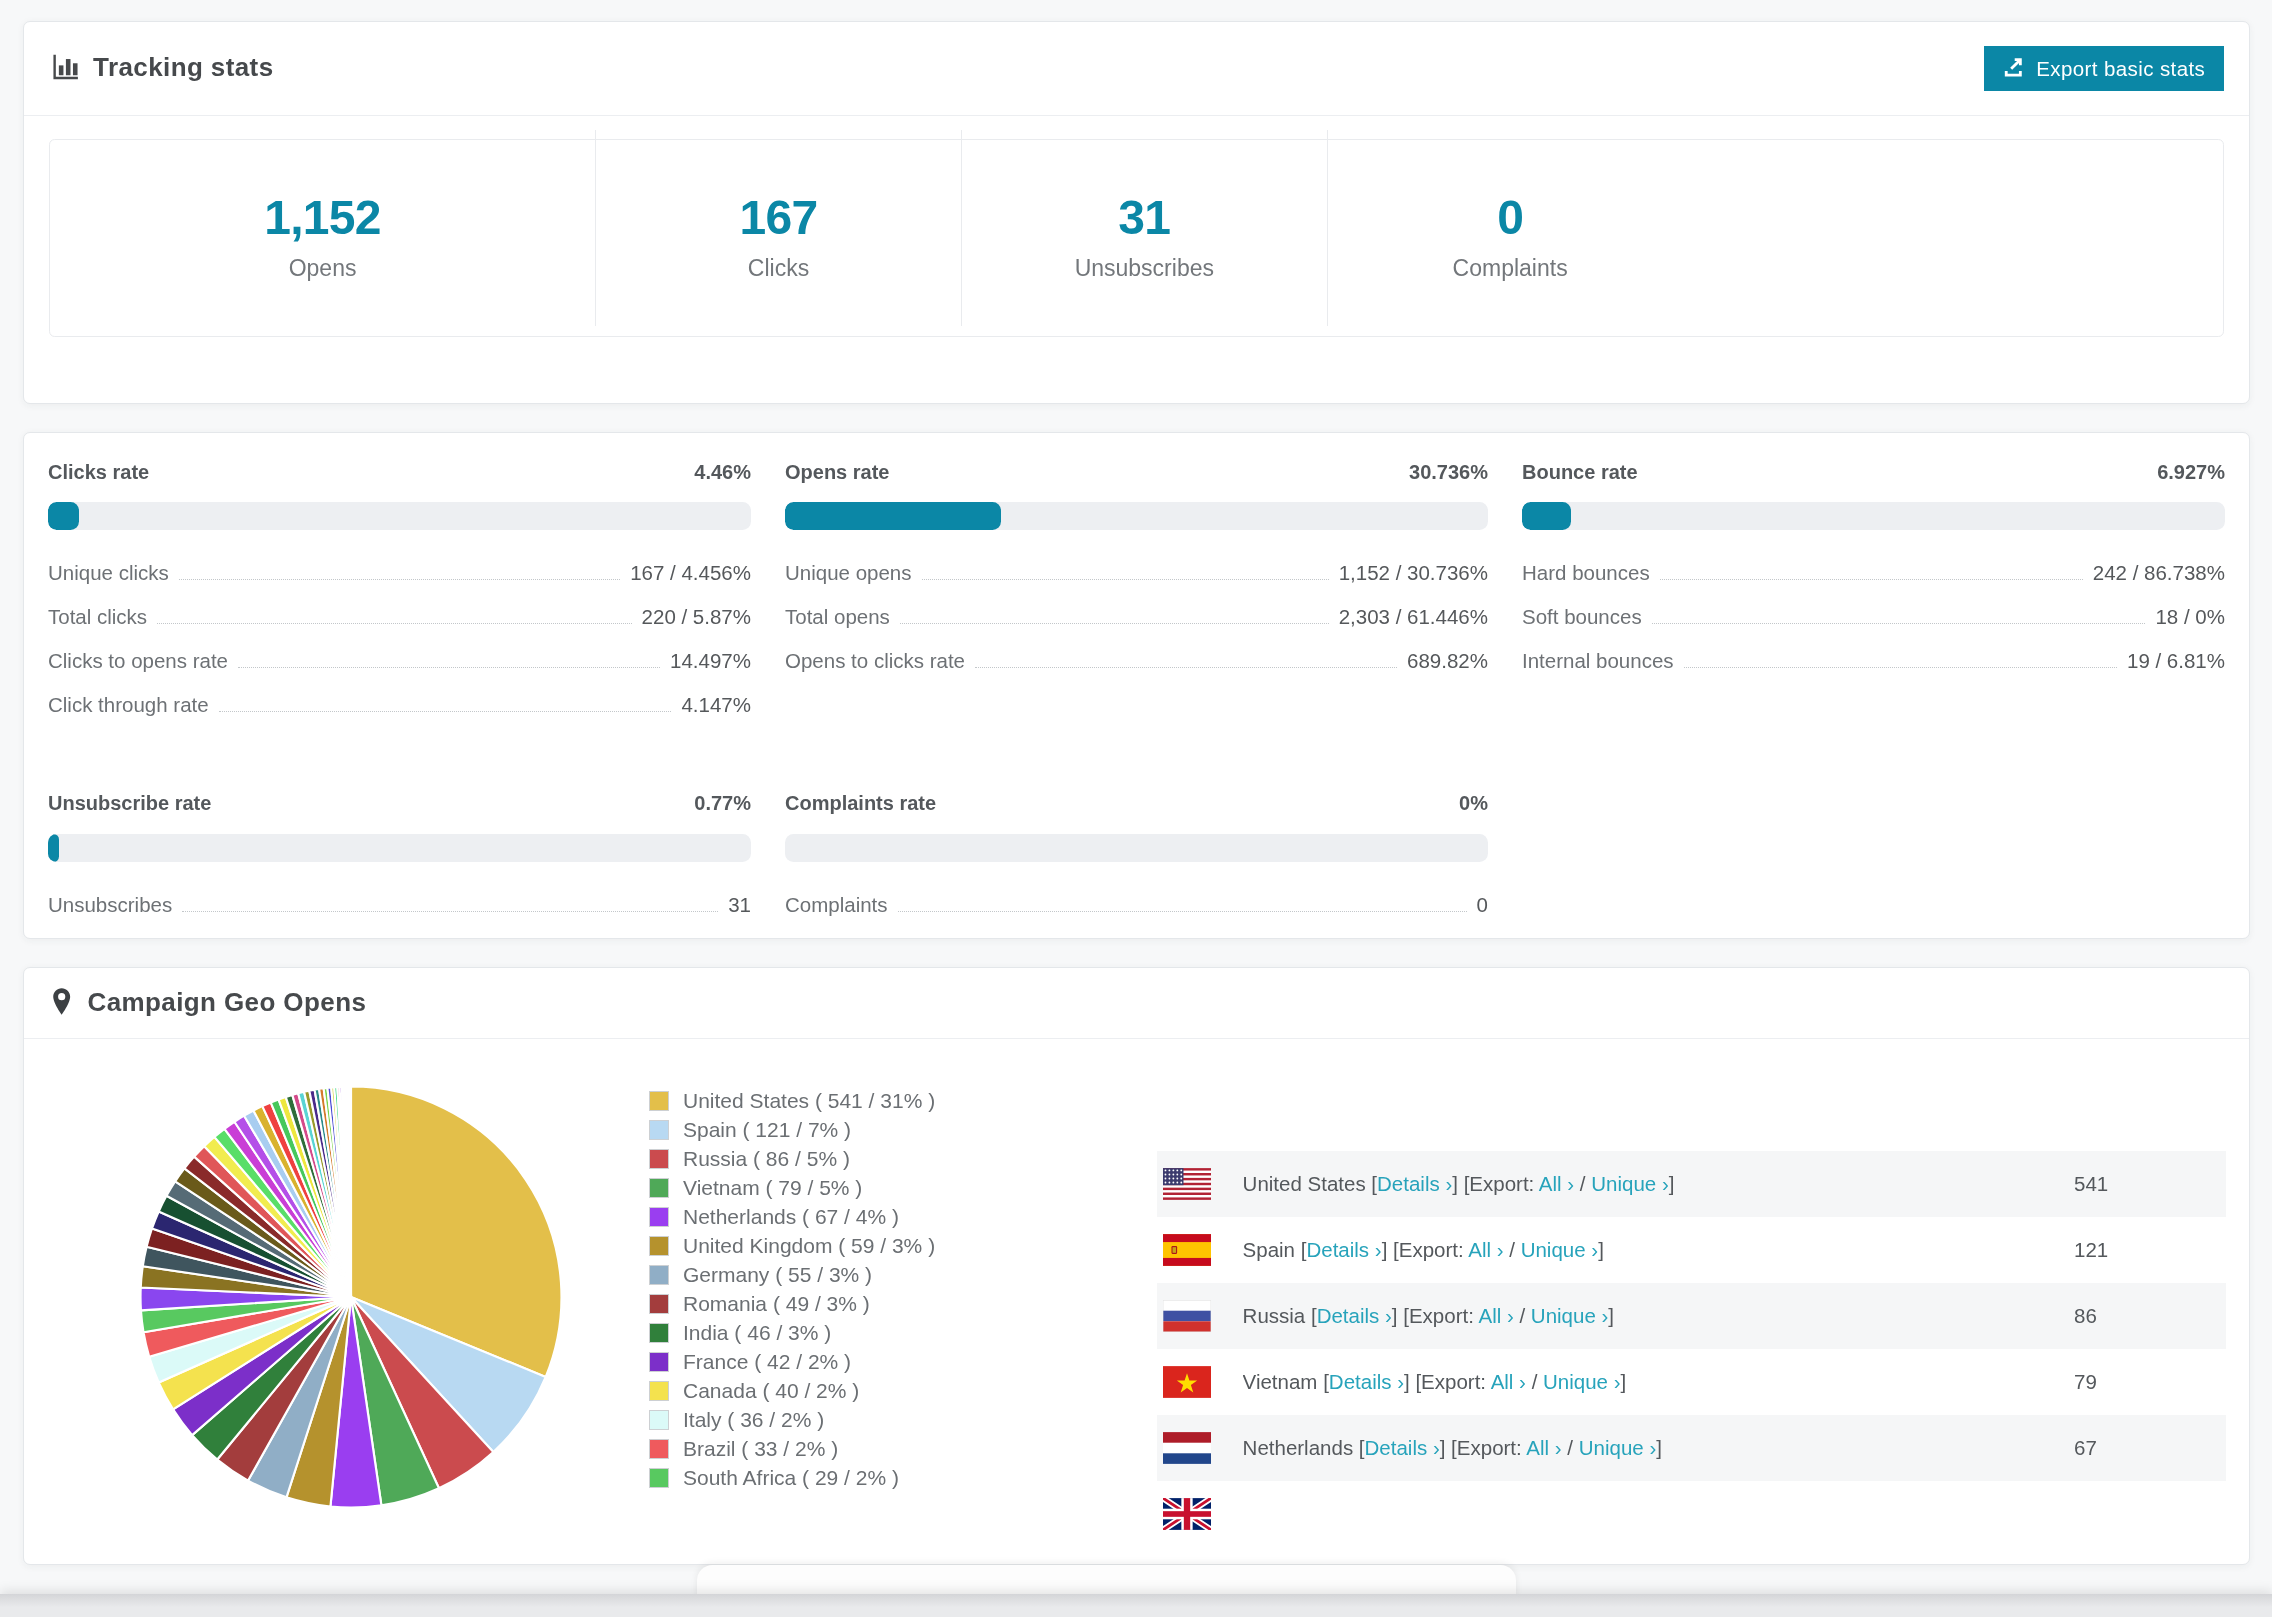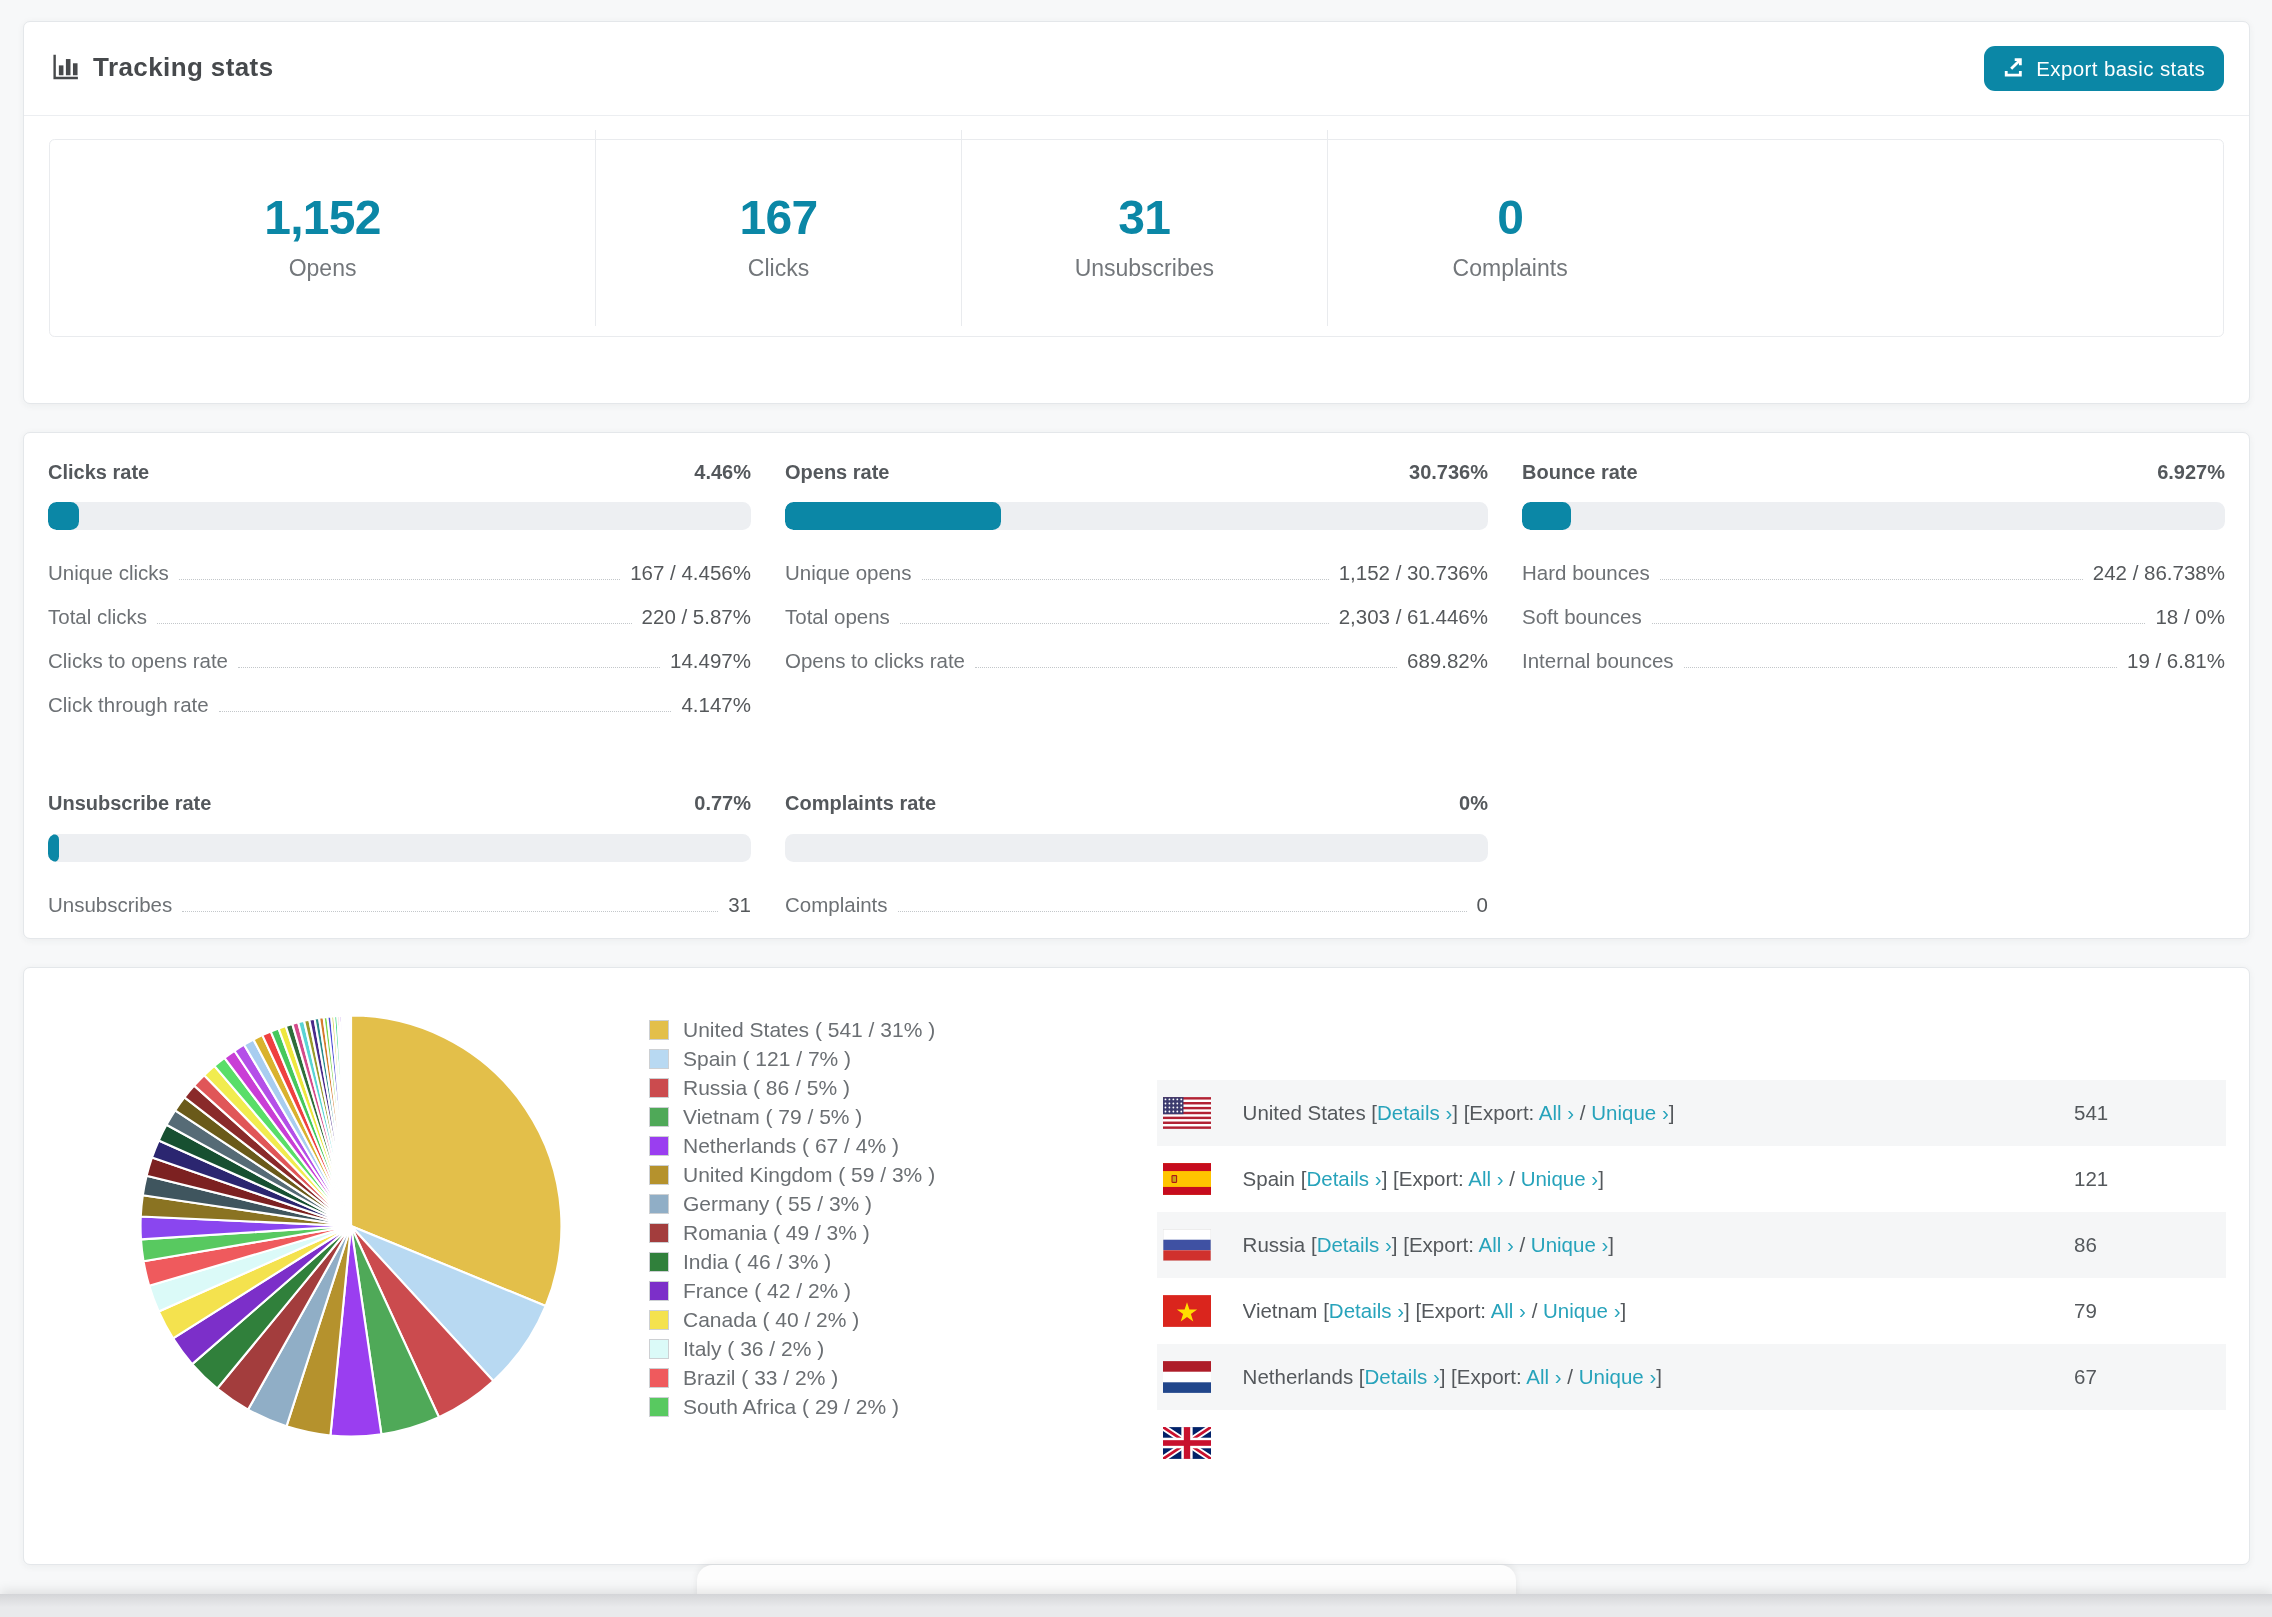--- a/index.html
+++ b/index.html
@@ -21,21 +21,21 @@
   #card-tracking { top:21px; height:383px; }
   .c-header {
     height:94px; display:flex; align-items:center; justify-content:space-between;
     padding:0 25.4px; border-bottom:1.4px solid #eceef1;
   }
   .title-group { display:flex; align-items:flex-start; gap:12.7px; }
   .card-title { font-size:26px; color:#46494c; letter-spacing:0.4px; }
   .btn-export {
     display:flex; align-items:center; gap:10px;
     background:var(--accent); color:#fff; border:none; cursor:pointer;
-    height:45px; padding:0 18.4px; border-radius:11px; font-size:20.5px;
+    height:45px; padding:0 18.4px; border-radius:0; font-size:20.5px;
     font-family:inherit; letter-spacing:0.4px;
   }
   .stats-box {
     margin:22.6px 25px 0; height:198px;
     border:1.4px solid #e9ebee; border-radius:5.6px;
     display:grid; grid-template-columns:1.49fr 1fr 1fr 1fr 1.45fr;
   }
   .stat-cell {
     display:flex; flex-direction:column; align-items:center; justify-content:center;
     transform:translateY(-10px);
@@ -249,20 +249,30 @@
             <span class="rate-row-label">Complaints</span>
             <span class="leader"></span>
             <span class="rate-row-value">0</span>
           </div>
         </div>
       </div>
     </div>
 </section>
 
 <section class="card" id="card-geo">
+  <div class="c-header" style="height:71px; justify-content:flex-start;">
+    <div class="title-group">
+      <span>
+        <svg width="25.4" height="30" viewBox="0 0 24 28">
+          <path d="M12 1C7.6 1 4 4.6 4 9c0 6 8 17 8 17s8-11 8-17c0-4.4-3.6-8-8-8zm0 11.4A3.4 3.4 0 1 1 12 5.6a3.4 3.4 0 0 1 0 6.8z" fill="#3c4043"></path>
+        </svg>
+      </span>
+      <h2 class="card-title">Campaign Geo Opens</h2>
+    </div>
+  </div>
   <div id="geo-content">
     <svg id="pie-chart" width="452" height="452" viewBox="0 0 640 640">
         <path d="M320,320 L320.00,22.00 A298,298 0 0 1 595.68,433.17 Z" fill="#e3bf4a" stroke="#fff" stroke-width="3" stroke-linejoin="round"></path>
         <path d="M320,320 L595.68,433.17 A298,298 0 0 1 521.56,539.50 Z" fill="#b8d9f2" stroke="#fff" stroke-width="3" stroke-linejoin="round"></path>
         <path d="M320,320 L521.56,539.50 A298,298 0 0 1 444.55,590.72 Z" fill="#cb4b4e" stroke="#fff" stroke-width="3" stroke-linejoin="round"></path>
         <path d="M320,320 L444.55,590.72 A298,298 0 0 1 363.04,614.88 Z" fill="#4fa958" stroke="#fff" stroke-width="3" stroke-linejoin="round"></path>
         <path d="M320,320 L363.04,614.88 A298,298 0 0 1 290.89,616.57 Z" fill="#9a3ef0" stroke="#fff" stroke-width="3" stroke-linejoin="round"></path>
         <path d="M320,320 L290.89,616.57 A298,298 0 0 1 228.63,603.65 Z" fill="#b5922d" stroke="#fff" stroke-width="3" stroke-linejoin="round"></path>
         <path d="M320,320 L228.63,603.65 A298,298 0 0 1 174.28,579.94 Z" fill="#90aec6" stroke="#fff" stroke-width="3" stroke-linejoin="round"></path>
         <path d="M320,320 L174.28,579.94 A298,298 0 0 1 130.66,550.12 Z" fill="#a33d3d" stroke="#fff" stroke-width="3" stroke-linejoin="round"></path>

